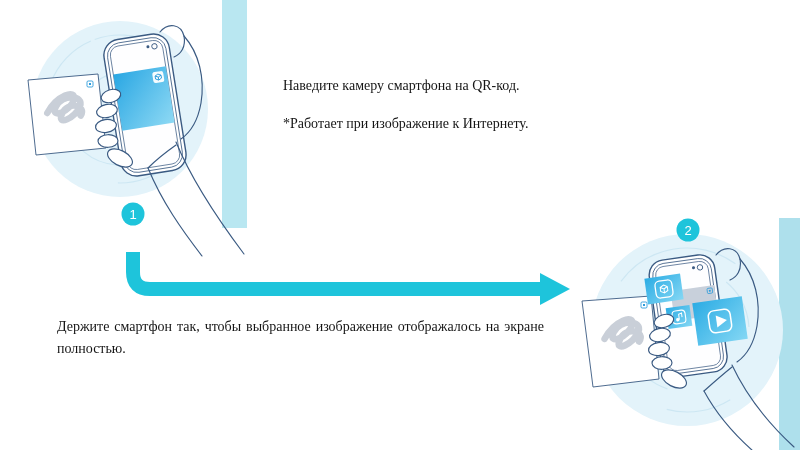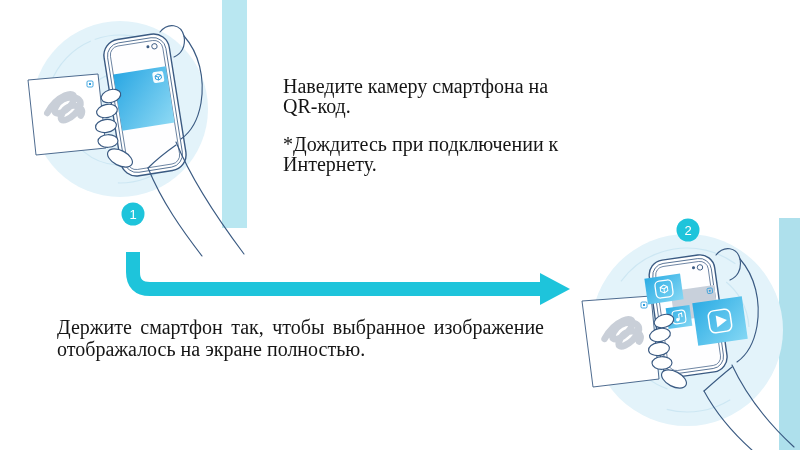--- a/index.html
+++ b/index.html
@@ -7,21 +7,21 @@
     position:relative;width:800px;height:450px;background:#ffffff;
     overflow:hidden;font-family:"Liberation Serif", serif;color:#151515;
   }
   .stripe{position:absolute;z-index:0;}
   .stripe-top{left:222px;top:0;width:25px;height:228px;background:#b9e7f1;}
   .stripe-right{left:779px;top:218px;width:21px;height:232px;background:#aee0ec;}
   .illus{position:absolute;z-index:2;}
   .illus1{left:8px;top:6px;}
   .illus2{left:563px;top:203px;}
   .arrow-wrap{position:absolute;left:112px;top:240px;z-index:1;}
-  .txt{position:absolute;z-index:3;font-size:20px;}
+  .txt{position:absolute;z-index:3;font-size:14px;}
   .txt p{margin:0;}
   .txt-step1{left:283px;top:76px;width:285px;line-height:20px;}
   .txt-step1 p + p{margin-top:18px;}
   .txt-step2{left:57px;top:316px;width:487px;line-height:22px;text-align:justify;}
   .txt-step2 p + p{margin-top:4px;}
 </style>
 </head>
 <body>
 
 <div class="canvas">
@@ -160,20 +160,20 @@
       <path d="M141,188 C155,214 172,232 190,248" fill="none"></path>
     </g>
     <g>
       <circle cx="125" cy="27" r="11.5" fill="#1ec4db"></circle>
       <text x="125" y="32" text-anchor="middle" fill="#ffffff" font-size="13" font-family="Liberation Sans, sans-serif">2</text>
     </g>
   </svg>
 
   <div class="txt txt-step1">
     <p>Наведите камеру смартфона на QR-код.</p>
-    <p>*Дождитесь при подключении к Интернету.</p>
+    <p>*Работает при изображение к Интернету.</p>
   </div>
 
   <div class="txt txt-step2">
     <p>Держите смартфон так, чтобы выбранное изображение отображалось на экране полностью.</p>
   </div>
 
 </div>
 
 </body></html>

